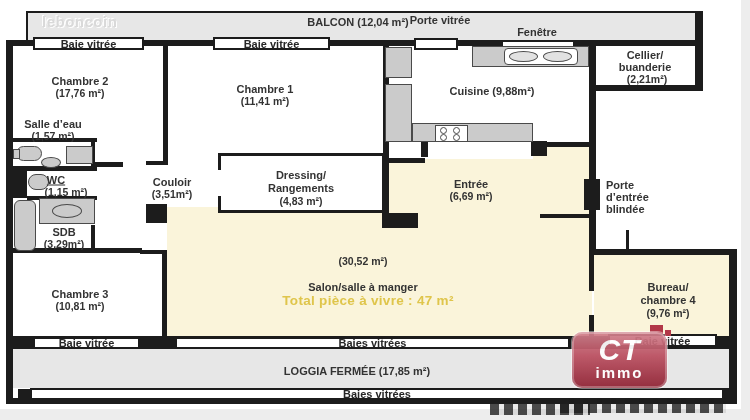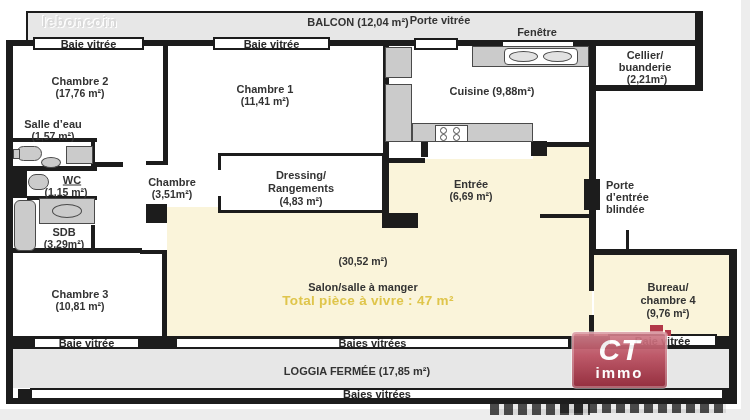--- a/index.html
+++ b/index.html
@@ -26,21 +26,21 @@
   .lbl { transform:translate(-50%,-50%); font-weight:700; font-size:11px; color:var(--label);
          white-space:nowrap; text-align:center; line-height:1; }
   .sub { font-size:10.5px; }
   .left-align { transform:translate(0,-50%); text-align:right; }
   .gold { color:var(--gold); font-size:13.5px; letter-spacing:.3px; }
   .lbc { position:absolute; left:42px; top:13px; font-weight:700; font-size:15px; letter-spacing:.5px;
          color:#d9d9d9; text-shadow:-1px -1px 0 rgba(255,255,255,.95), 1px 1px 0 rgba(255,255,255,.95),
          0 0 1px #b5b5b5; }
   .balcony { border-top:2px solid var(--wall); border-left:2px solid var(--wall);
              border-right:2px solid var(--wall); }
-  .logo { position:absolute; left:572px; top:332px; width:95px; height:56px; border-radius:4px;
+  .logo { position:absolute; left:572px; top:332px; width:95px; height:56px; border-radius:10px;
           background:linear-gradient(180deg,#d2838f 0%,#bb4f60 42%,#8e2132 100%); opacity:.93;
           box-shadow: inset 0 0 0 2px rgba(255,255,255,.28), 0 0 0 1px rgba(255,255,255,.45);
           text-align:center; overflow:hidden; }
   .logo-ct { font-style:italic; font-weight:700; font-size:30px; line-height:30px; margin-top:3px;
              color:#fff; letter-spacing:1px; }
   .logo-immo { font-weight:700; font-size:15px; line-height:15px; color:#fff; letter-spacing:2px; }
   .logo-px { position:absolute; background:#b23848; }
   .smear { position:absolute; opacity:.8; filter:blur(.6px);
            background:repeating-linear-gradient(90deg,#1e1e1e 0 9px, rgba(30,30,30,.12) 9px 14px); }
 </style>
@@ -143,27 +143,27 @@
 
   <div class="lbl" style="left:358px;top:22px;">BALCON (12,04 m²)</div>
   <div class="lbl" style="left:357px;top:371px;">LOGGIA FERMÉE (17,85 m²)</div>
   <div class="lbl" style="left:440px;top:20px;">Porte vitrée</div>
   <div class="lbl" style="left:537px;top:32px;">Fenêtre</div>
 
   <div class="lbl" style="left:80px;top:81px;">Chambre 2</div>
   <div class="lbl sub" style="left:80px;top:93px;">(17,76 m²)</div>
   <div class="lbl" style="left:53px;top:124px;">Salle d’eau</div>
   <div class="lbl sub" style="left:53px;top:136px;text-align:right;">(1,57 m²)</div>
-  <div class="lbl" style="left:72px;top:180px;text-decoration:underline;">WC</div>
+  <div class="lbl" style="left:56px;top:180px;text-decoration:underline;">WC</div>
   <div class="lbl sub" style="left:66px;top:192px;">(1,15 m²)</div>
   <div class="lbl" style="left:64px;top:232px;">SDB</div>
   <div class="lbl sub" style="left:64px;top:244px;">(3,29m²)</div>
   <div class="lbl" style="left:80px;top:294px;">Chambre 3</div>
   <div class="lbl sub" style="left:80px;top:306px;">(10,81 m²)</div>
-  <div class="lbl" style="left:172px;top:182px;">Chambre</div>
+  <div class="lbl" style="left:172px;top:182px;">Couloir</div>
   <div class="lbl sub" style="left:172px;top:194px;">(3,51m²)</div>
   <div class="lbl" style="left:265px;top:89px;">Chambre 1</div>
   <div class="lbl sub" style="left:265px;top:101px;">(11,41 m²)</div>
   <div class="lbl" style="left:301px;top:175px;">Dressing/</div>
   <div class="lbl" style="left:301px;top:188px;">Rangements</div>
   <div class="lbl sub" style="left:301px;top:201px;">(4,83 m²)</div>
   <div class="lbl" style="left:492px;top:91px;">Cuisine (9,88m²)</div>
   <div class="lbl" style="left:645px;top:55px;">Cellier/</div>
   <div class="lbl" style="left:645px;top:67px;">buanderie</div>
   <div class="lbl sub" style="left:647px;top:79px;">(2,21m²)</div>

